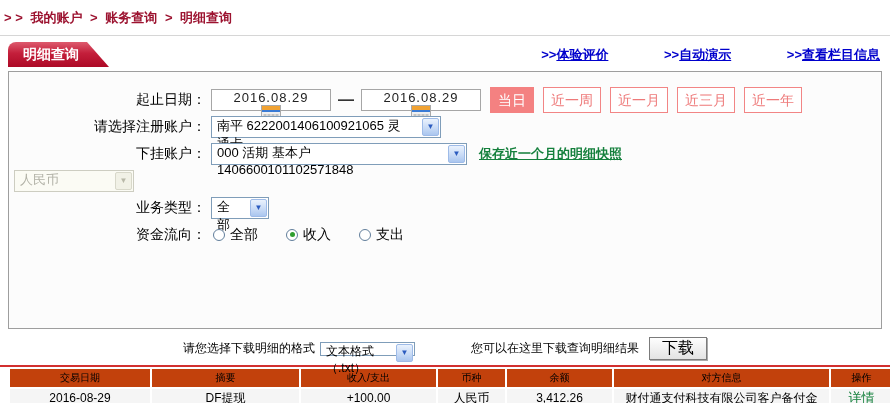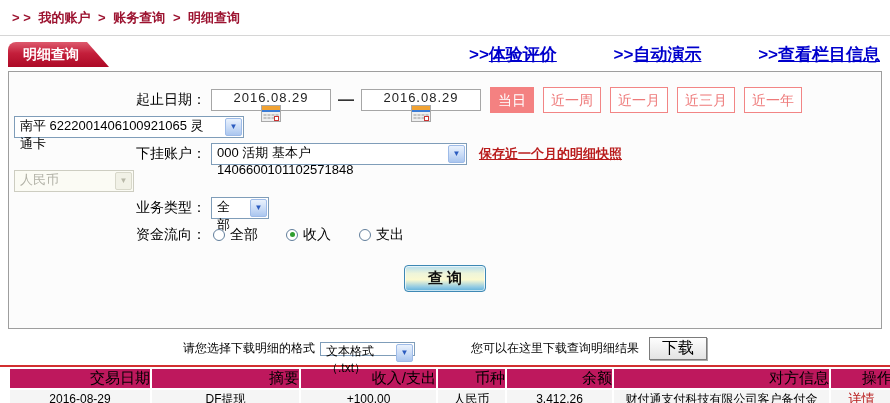--- a/index.html
+++ b/index.html
@@ -1,27 +1,27 @@
 <!DOCTYPE html>
 <html><head>
 <meta charset="utf-8">
 <style>
   * { margin:0; padding:0; box-sizing:border-box; }
   html,body { width:890px; height:403px; overflow:hidden; background:#fff;
     font-family:"Liberation Sans","DejaVu Sans",sans-serif; }
   
-  .breadcrumb { padding:9px 0 0 12px; font-size:13px; font-weight:bold; color:#9c1330; }
+  .breadcrumb { padding:9px 0 0 4px; font-size:13px; font-weight:bold; color:#9c1330; }
   .breadcrumb span { margin-right:4px; }
   .topline { margin-top:8px; border-top:1px solid #d6d6d6; }
   
   .tabrow { display:flex; justify-content:space-between; align-items:center; margin:6px 10px 0 8px; }
   .tab { height:25px; line-height:25px; padding:0 30px 0 15px; color:#fff; font-weight:bold; font-size:14px;
     background:linear-gradient(180deg,#dd5b6e 0%,#c41f3b 45%,#ad0a26 100%);
     clip-path:polygon(0 0,calc(100% - 22px) 0,100% 100%,0 100%); border-top-left-radius:8px; }
-  .toplinks { font-size:17px; color:#0000cc; font-weight:bold; }
+  .toplinks { font-size:13px; color:#0000cc; font-weight:bold; }
   .toplinks .lnk { margin-left:52px; cursor:pointer; }
   .toplinks .lnk u { text-decoration:underline; }
   
   .panel { margin:4px 8px 0; border:1px solid #9e9e9e; background:#fcfcfc; height:258px; padding-top:14px; }
   .frow { display:flex; align-items:center; height:27px; }
   .flabel { width:197px; text-align:right; font-size:14px; color:#000; flex:none; }
   
   .dateinput { width:120px; height:22px; margin-left:5px; border:1px solid #a6a6a6; background:#fff;
     display:flex; align-items:center;flex-direction:column; }
   .dateinput .dtext { flex:1; text-align:center; font-size:13px; letter-spacing:1px; color:#222; }
@@ -33,21 +33,21 @@
   .qbtn.active { background:#f48181; border-color:#f48181; color:#fff; }
   
   .sel { height:22px; margin-left:5px; border:1px solid #7f9db9; background:#fff;
     display:inline-flex; align-items:flex-start; justify-content:space-between; font-size:13px; color:#000;
     padding-left:5px; cursor:pointer;gap:10px; }
   .sel .arrow { width:17px; height:18px; margin:1px; border:1px solid #9ebbe8; border-radius:2px;
     background:linear-gradient(180deg,#eaf2fd 0%,#c6d9f5 60%,#aac6ef 100%);
     display:flex; align-items:center; justify-content:center; font-size:8px; color:#2b5bbf; flex:none; }
   .sel.disabled { border-color:#cdcdc1; background:#fbfbf4; color:#b1b1a6; }
   .sel.disabled .arrow { border-color:#d8d8ca; background:#f1f1e6; color:#b8b8a8; }
-  .snaplink, .detail-link { color:#b91c1c; text-decoration:underline; font-size:13px; cursor:pointer; }
+  .snaplink, .detail-link { color:#15803d; text-decoration:underline; font-size:13px; cursor:pointer; }
   .snaplink { margin-left:12px; font-weight:bold; }
   
   .radio { width:12px; height:12px; border:1px solid #617e9b; border-radius:50%; background:#fff;
     display:inline-flex; align-items:center; justify-content:center; margin-right:5px; flex:none; cursor:pointer; }
   .radio.checked::after { content:""; width:5px; height:5px; border-radius:50%; background:#2f9e2f; }
   .rlabel { font-size:14px; margin-right:28px; }
   .rgroup { display:inline-flex; align-items:center; }
   
   .querybtn { display:block; margin:17px auto 0; width:82px; height:27px; border:1px solid #3e88b4; border-radius:4px;
     background:linear-gradient(180deg,#b5ddef 0%,#eef5da 30%,#fbf9d0 55%,#8ec9e4 85%,#5fb0d8 100%);
@@ -57,21 +57,21 @@
   
   .dlrow { margin-top:8px; display:flex; align-items:center; justify-content:center; font-size:12px; color:#000; }
   .dlrow .sel { width:95px; height:14px; font-size:12px; }
   .dlhint { margin-left:56px; }
   .dlbtn { margin-left:10px; width:58px; height:23px; border:1px solid #7b7b7b;
     background:linear-gradient(180deg,#fefefe 0%,#e3e3e3 100%); box-shadow:1px 1px 0 #aaa;
     font-size:16px; color:#000; cursor:pointer; font-family:"Liberation Sans","DejaVu Sans",sans-serif; }
   .redline { margin-top:5px; height:2px; background:#d22f2f; }
   
   table.result { width:874px; margin:0 8px; border-collapse:separate; border-spacing:2px; table-layout:fixed; }
-  table.result th { background:#be185d; height:18px; font-size:15px; font-weight:normal; color:#000; text-align:right; }
+  table.result th { background:#c2410c; height:18px; font-size:10px; font-weight:normal; color:#000; text-align:center; }
   table.result td { background:#f5f5f5; height:18px; font-size:12px; color:#000; text-align:center;
     overflow:hidden; white-space:nowrap; }
   .amount-pos { color:#cc0000; }
 </style>
 </head>
 <body>
 
 <svg width="0" height="0" style="position:absolute">
   <defs>
     <g id="cal">
@@ -129,20 +129,21 @@
         </svg>
     </div>
     <button class="qbtn active">当日</button>
     <button class="qbtn">近一周</button>
     <button class="qbtn">近一月</button>
     <button class="qbtn">近三月</button>
     <button class="qbtn">近一年</button>
   </div>
 
   <div class="frow">
+    <div class="flabel">请选择注册账户：</div>
     <div class="sel" style="width:230px">
       <span>南平  6222001406100921065  灵通卡</span>
       <span class="arrow">▼</span>
     </div>
   </div>
 
   <div class="frow">
     <div class="flabel">下挂账户：</div>
     <div class="sel" style="width:256px">
       <span>000 活期 基本户 1406600101102571848</span>
@@ -175,21 +176,20 @@
     <span class="rgroup">
       <span class="radio checked"></span>
       <span class="rlabel">收入</span>
     </span>
     <span class="rgroup">
       <span class="radio"></span>
       <span class="rlabel">支出</span>
     </span>
   </div>
 
-  <button class="querybtn">查 询</button>
 </div>
 
 <div class="dlrow">
   <span>请您选择下载明细的格式</span>
   <div class="sel">
     <span>文本格式（.txt）</span>
     <span class="arrow">▼</span>
   </div>
   <span class="dlhint">您可以在这里下载查询明细结果</span>
   <button class="dlbtn">下载</button>

